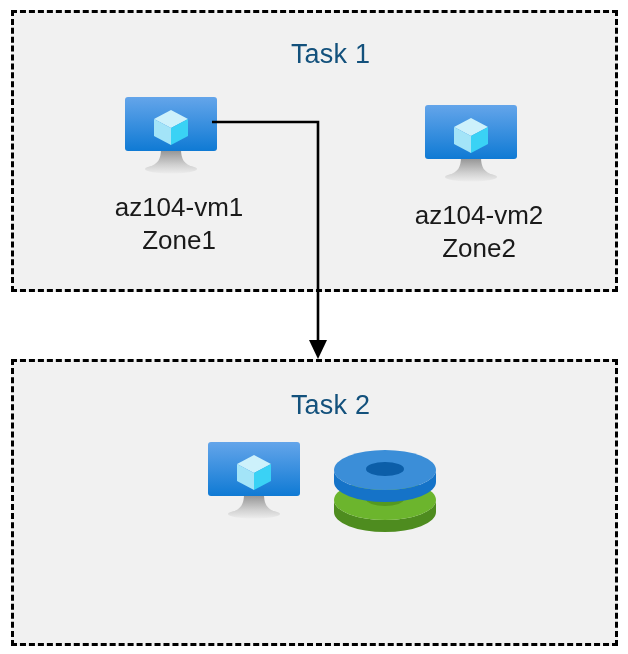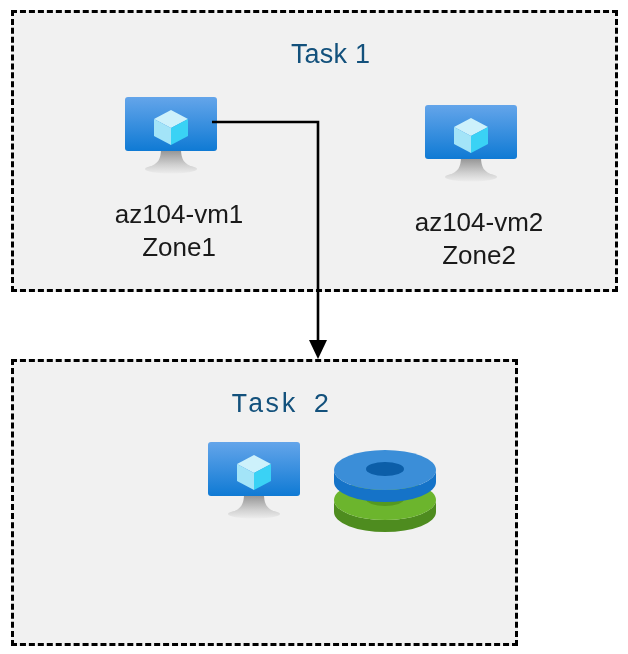--- a/index.html
+++ b/index.html
@@ -28,23 +28,22 @@
   }
   #task1-box {
     left: 11px;
     top: 10px;
     width: 607px;
     height: 282px;
   }
   #task2-box {
     left: 11px;
     top: 359px;
-    width: 507px;
+    width: 607px;
     height: 287px;
-    font-family: Liberation Mono, monospace;
   }
 
   .task-title {
     position: absolute;
     left: 16px;
     width: 100%;
     text-align: center;
     color: #13517c;
     font-size: 27px;
     font-weight: 400;
@@ -59,21 +58,21 @@
   .vm-node {
     position: absolute;
     width: 230px;
     text-align: center;
   }
   #vm1-node { left: 50px;  top: 80px; }
   #vm2-node { left: 350px; top: 88px; }
   #vm3-node { left: 147px; top: 438px; }
 
   .vm-label {
-    margin-top: 21px;
+    margin-top: 14px;
     color: #1a1a1a;
     font-size: 26px;
     line-height: 1.28;
     white-space: pre-line;
     user-select: none;
   }
 
   
   .icon-vm { display: block; margin: 0 auto; }
   .icon-disks { display: block; }

